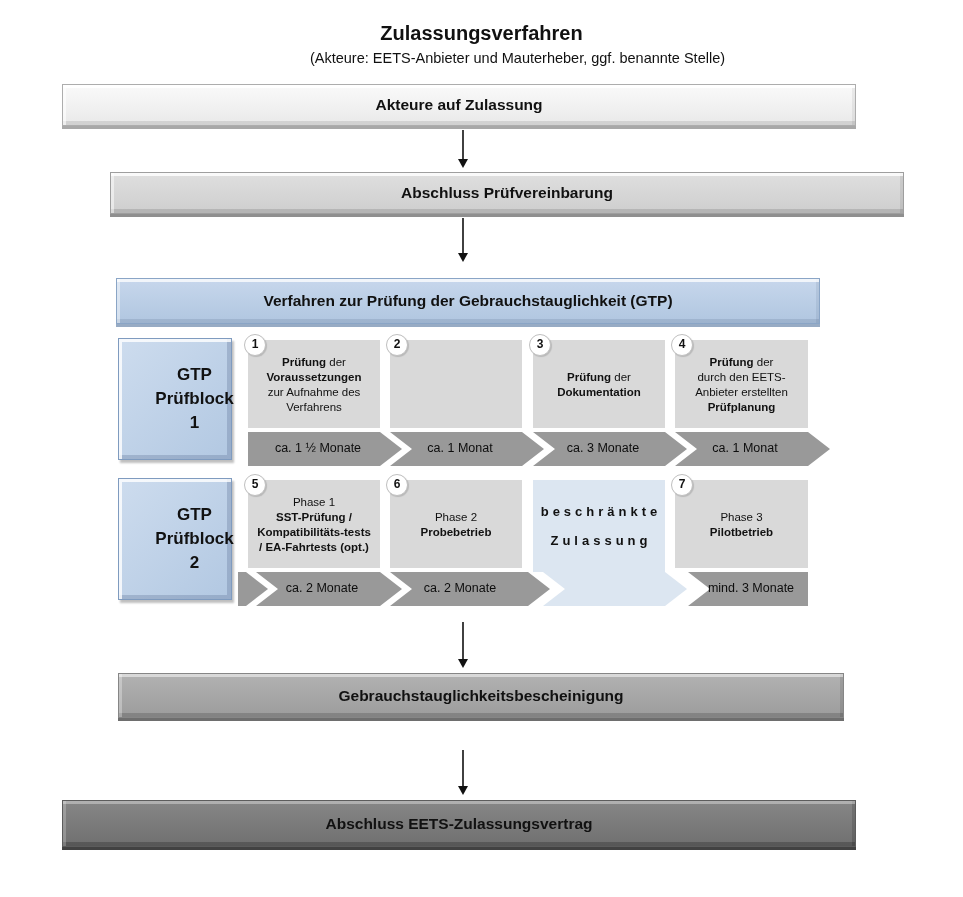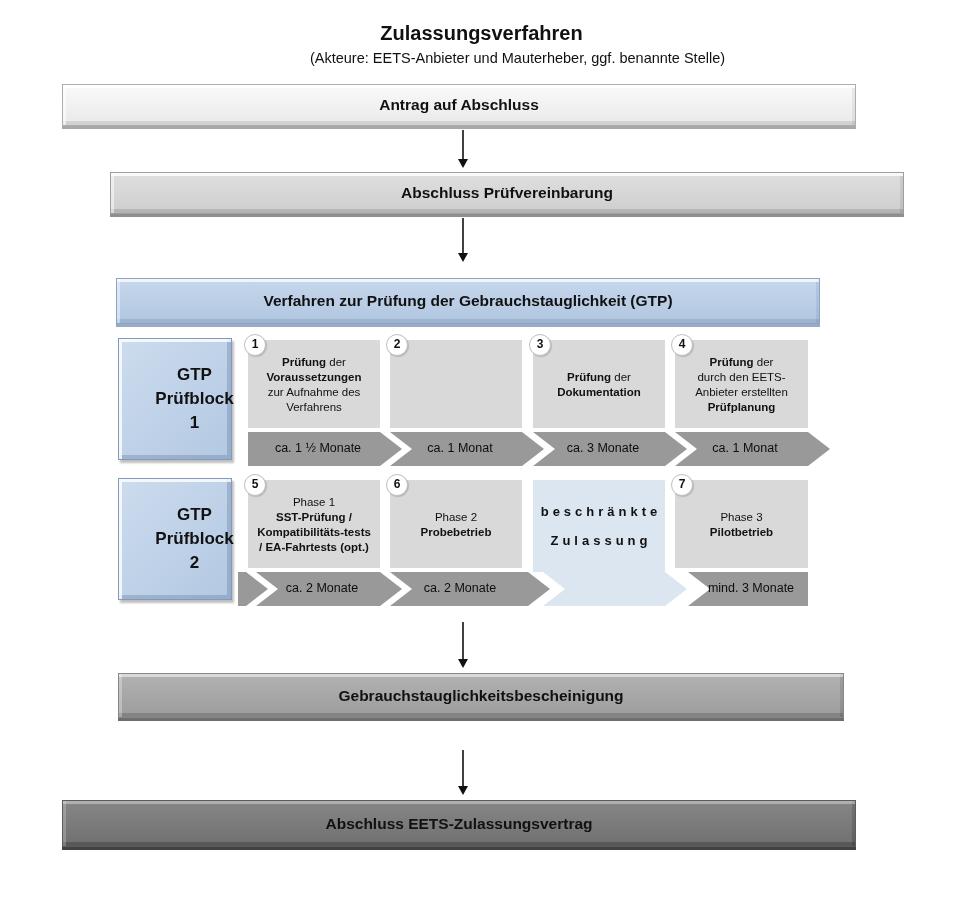--- a/index.html
+++ b/index.html
@@ -71,21 +71,21 @@
   .varrow{position:absolute;}
 </style>
 </head>
 <body>
 
 <div id="stage">
 
   <div class="title">Zulassungsverfahren</div>
   <div class="subtitle">(Akteure: EETS-Anbieter und Mauterheber, ggf. benannte Stelle)</div>
 
-  <div class="banner b-antrag">Antrag auf Abschluss</div>
+  <div class="banner b-antrag">Akteure auf Zulassung</div>
 
   <svg class="varrow" style="left:455px;top:130px" width="16" height="38">
     <line x1="8" y1="0" x2="8" y2="30" stroke="#111" stroke-width="1.6"></line>
     <polygon points="3,29 13,29 8,38" fill="#111"></polygon>
   </svg>
 
   <div class="banner b-pruef">Abschluss Prüfvereinbarung</div>
 
   <svg class="varrow" style="left:455px;top:218px" width="16" height="44">
     <line x1="8" y1="0" x2="8" y2="36" stroke="#111" stroke-width="1.6"></line>

